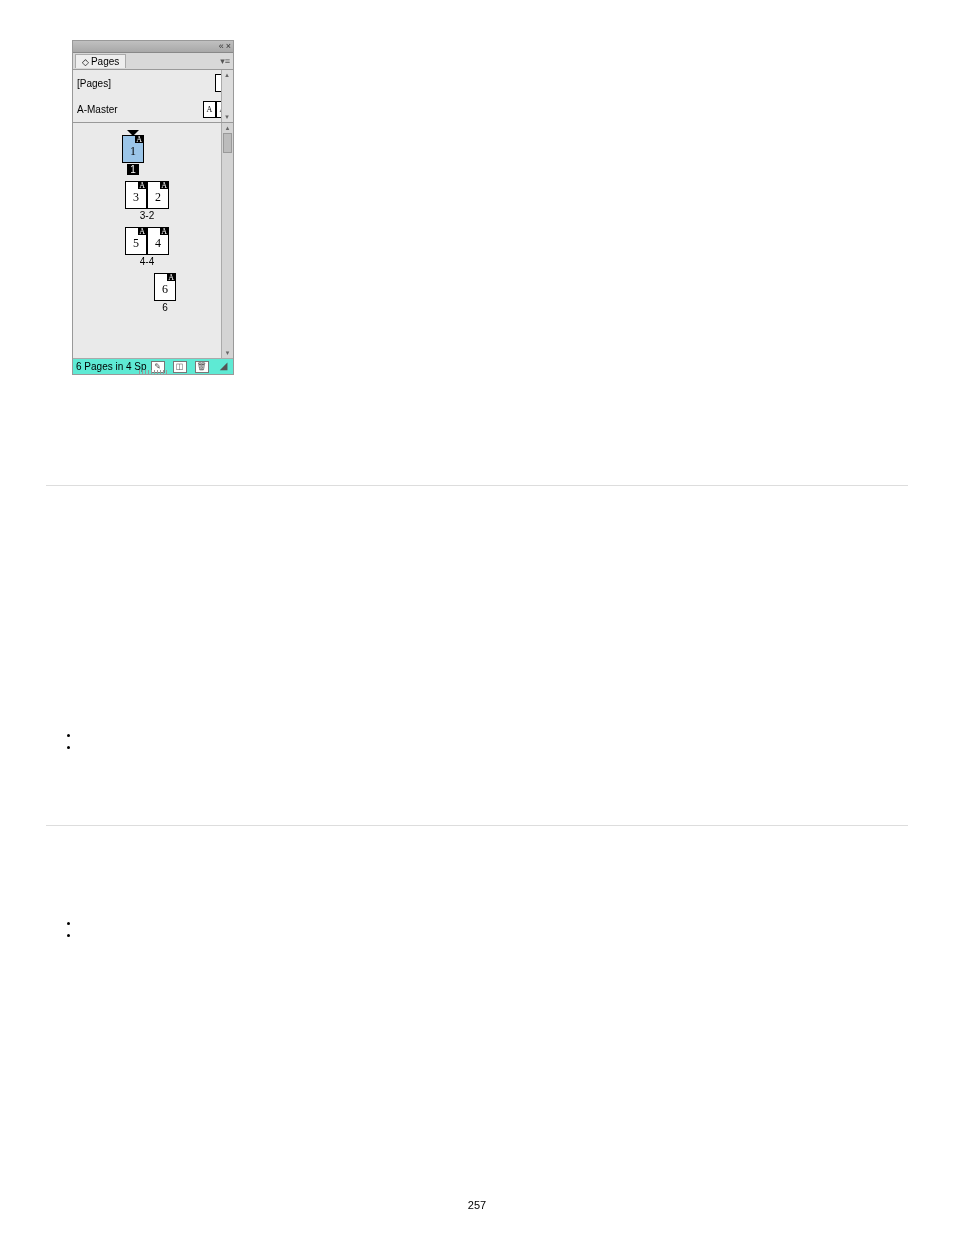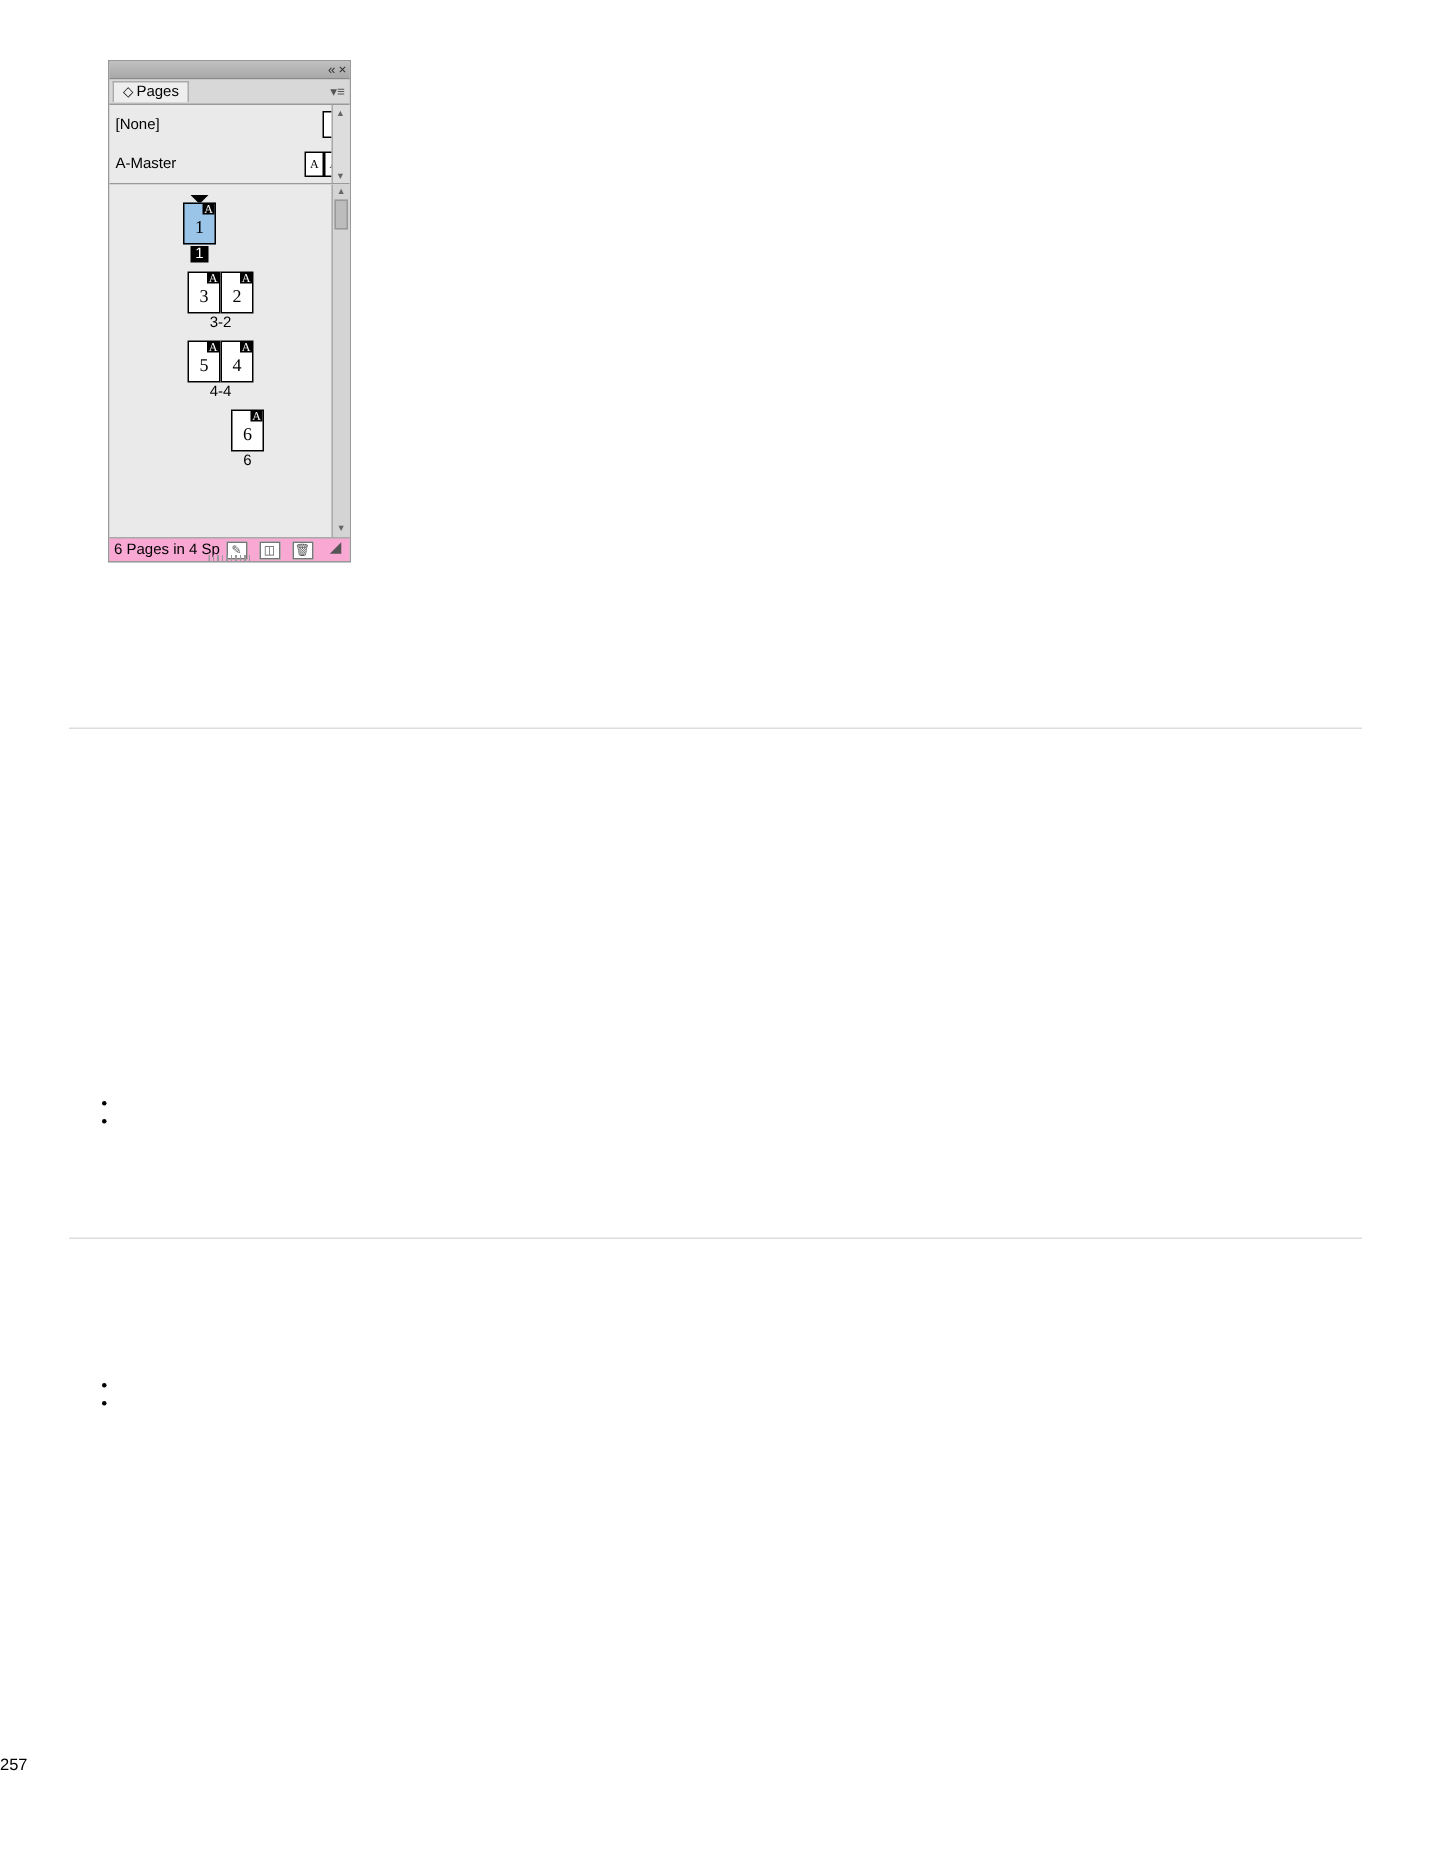--- a/index.html
+++ b/index.html
@@ -36,56 +36,56 @@
 .page{width:22px;height:28px;border:1px solid #000;background:#fff;position:relative;font-family:'Times New Roman',serif}
 .page.sel{background:#9bc5e8}
 .page .m{position:absolute;top:0;right:0;font-size:8px;background:#000;color:#fff;padding:0 1px;line-height:7px}
 .page.sel .m{background:#2a4;background:#000}
 .page .m.bl{background:#000;color:#fff}
 .page .n{position:absolute;top:8px;width:100%;text-align:center;font-size:12px}
 .tri{width:0;height:0;border-left:6px solid transparent;border-right:6px solid transparent;border-top:6px solid #000;margin-bottom:-1px}
 .splbl{font-size:10px;margin-top:1px}
 .splbl.inv{background:#000;color:#fff;padding:0 3px}
 
-.footer{height:16px;background:#f9a8d4;border-top:1px solid #aaa;display:flex;align-items:center;padding:0 3px;font-size:10px;gap:4px}
+.footer{height:16px;background:#5eead4;border-top:1px solid #aaa;display:flex;align-items:center;padding:0 3px;font-size:10px;gap:4px}
 .footer .txt{flex:0 0 auto}
 .ficons{margin-left:auto;display:flex;gap:8px;align-items:center}
 .ficon{width:14px;height:12px;border:1px solid #777;background:#fff;font-size:8px;text-align:center;line-height:10px;color:#555}
 .ficon.nb{border:none;background:none;font-size:10px}
 .grip{position:absolute;bottom:0;left:50%;transform:translateX(-50%);width:28px;height:4px;background:repeating-linear-gradient(90deg,#999,#999 1px,transparent 1px,transparent 3px)}
 
 hr.sep{border:none;border-top:1px solid #ddd}
 .sep1{position:absolute;left:46px;right:46px;top:485px}
 .sep2{position:absolute;left:46px;right:46px;top:825px}
 
 .bullets{position:absolute;left:80px;list-style:disc;font-size:10px;color:#000}
 .bullets.b1{top:730px}
 .bullets.b2{top:918px}
 .bullets li{margin-bottom:6px;height:6px}
 
-.pgnum{position:absolute;bottom:52px;width:100%;font-size:11px;color:#000}
+.pgnum{position:absolute;bottom:24px;width:100%;text-align:center;font-size:11px;color:#000}
 </style>
 </head>
 <body>
 
 <div class="panel">
   <div class="titlebar">
     <span>«</span>
     <span>×</span>
   </div>
   <div class="tabrow">
     <div class="tab">
       <span class="sym">◇</span><span>Pages</span>
     </div>
     <span class="menu">▾≡</span>
   </div>
 
   <div class="masters">
     <div class="mrow">
-      <span class="lbl">[None]</span>
+      <span class="lbl">[Pages]</span>
       <div class="mthumb"></div>
     </div>
     <div class="mrow">
       <span class="lbl">A-Master</span>
       <div class="mthumbs">
         <div class="mth">A</div>
         <div class="mth">A</div>
       </div>
     </div>
     <div class="scroll">

